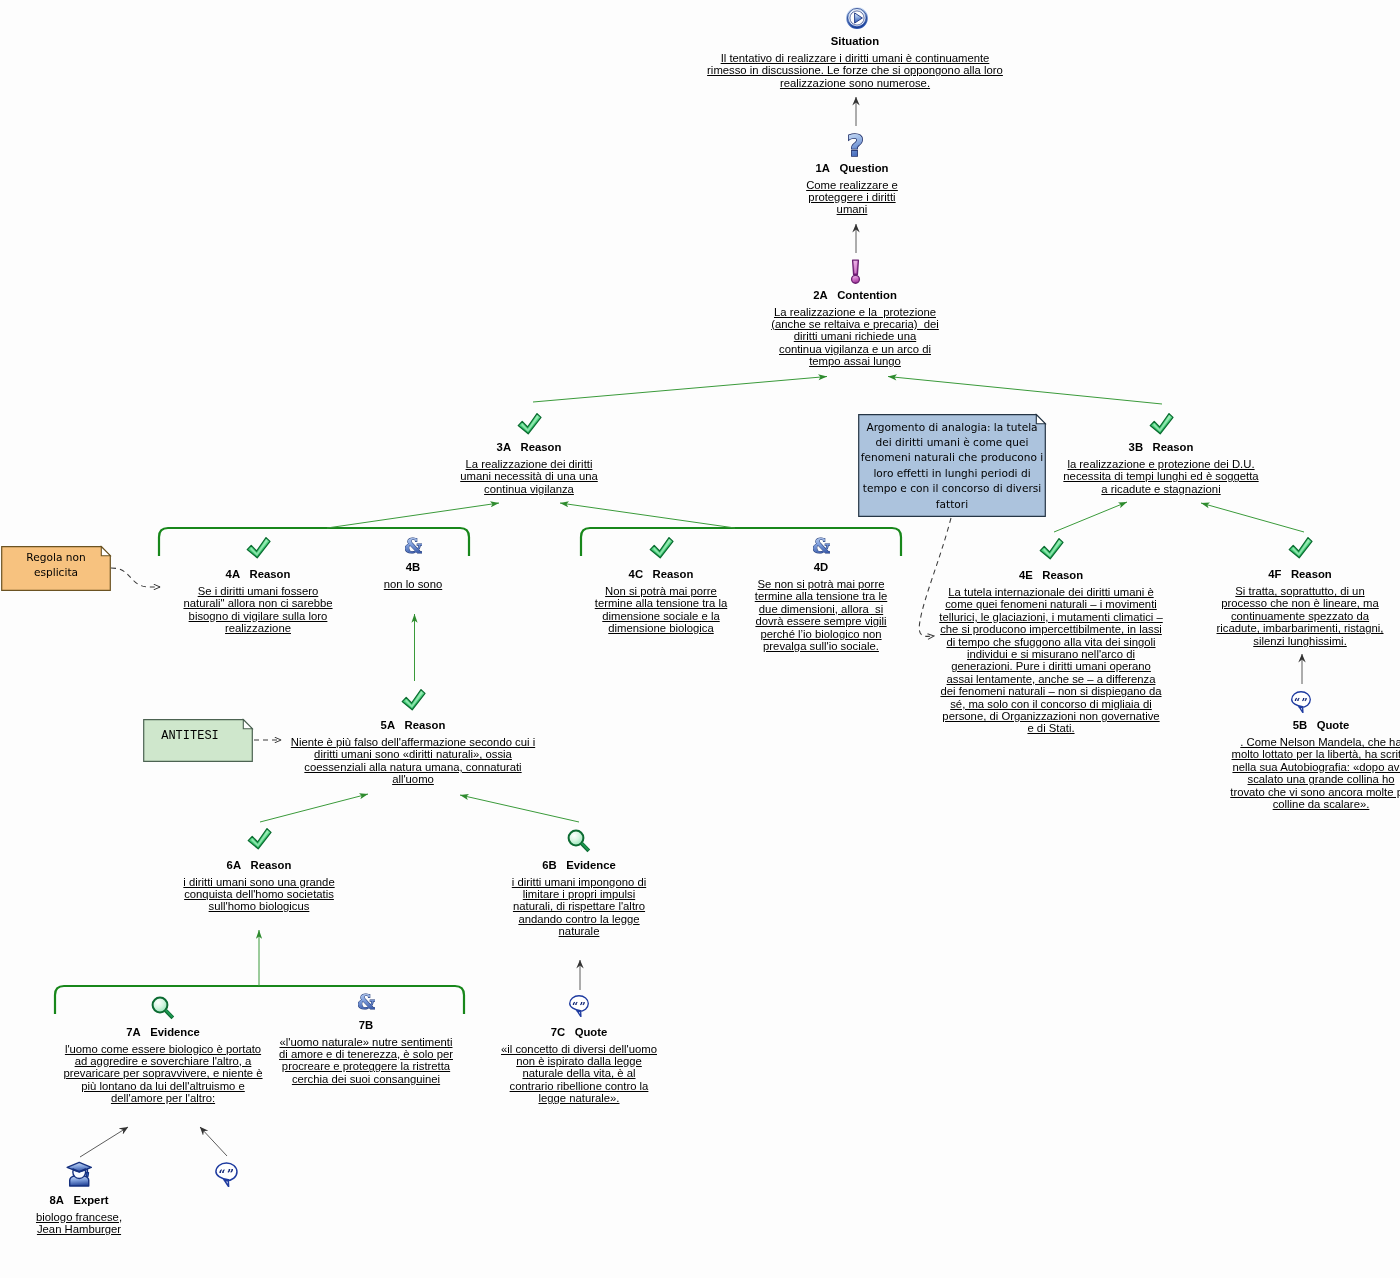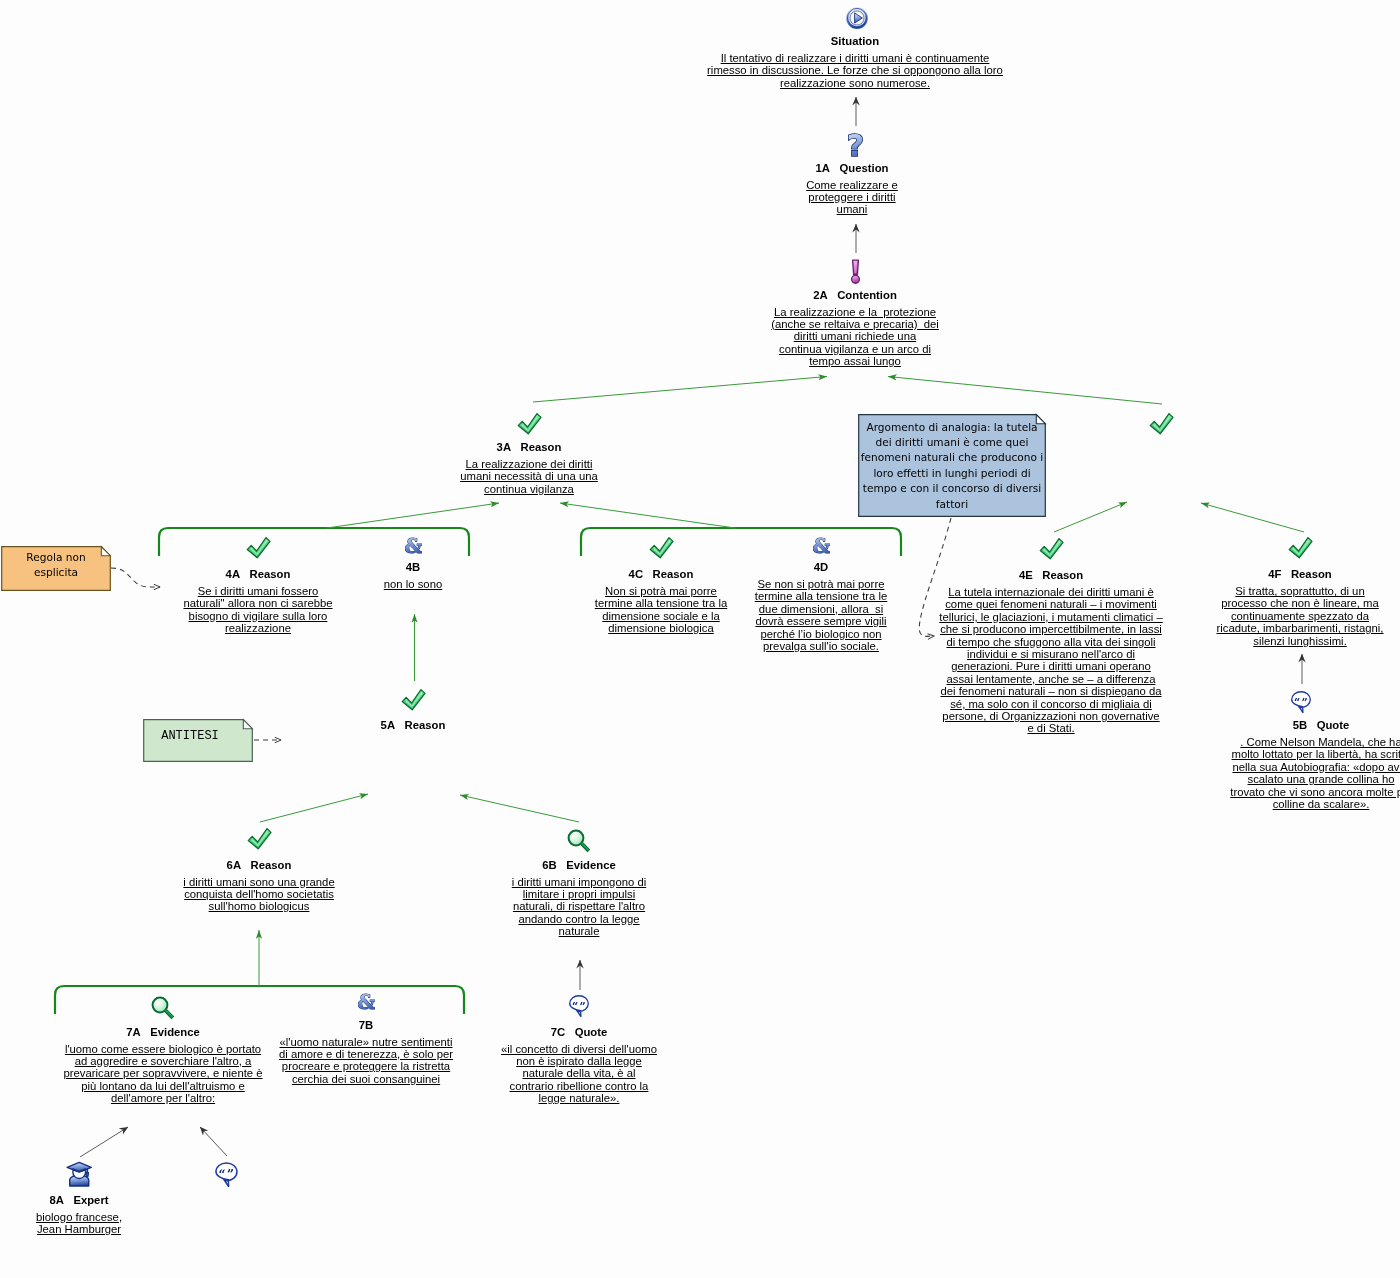--- a/index.html
+++ b/index.html
@@ -130,20 +130,28 @@
       <div class="nd-body">
         <div class="ln">La realizzazione dei diritti</div>
         <div class="ln">umani necessità di una una</div>
         <div class="ln">continua vigilanza</div>
       </div>
     </div>
 <div class="nd-iconwrap" style="left:516.5px;top:412.0px;width:25.0px;height:23.0px;"><svg class="" width="25" height="23" viewBox="0 0 25 23" style="width:25.0px;height:23.0px">
         <path d="M1.2 13.6 L5.2 9.4 L10.6 15.0 L20.0 1.6 L24.0 5.4 L11.2 21.8 Z" fill="url(#gchk)" stroke="#0a6b30" stroke-width="1.25" stroke-linejoin="round"></path>
         <path d="M4.0 12.9 L5.4 11.5 L10.8 17.1 L20.2 3.6 L21.7 5.0 L11.0 20.0 Z" fill="#b7f2cb" opacity="0.65"></path>
       </svg></div>
+<div class="node" style="left:1161px;top:441.0px;">
+      <div class="nd-title"><span class="code">3B</span><span class="lab">Reason</span></div>
+      <div class="nd-body">
+        <div class="ln">la realizzazione e protezione dei D.U.</div>
+        <div class="ln">necessita di tempi lunghi ed è soggetta</div>
+        <div class="ln">a ricadute e stagnazioni</div>
+      </div>
+    </div>
 <div class="nd-iconwrap" style="left:1148.5px;top:412.0px;width:25.0px;height:23.0px;"><svg class="" width="25" height="23" viewBox="0 0 25 23" style="width:25.0px;height:23.0px">
         <path d="M1.2 13.6 L5.2 9.4 L10.6 15.0 L20.0 1.6 L24.0 5.4 L11.2 21.8 Z" fill="url(#gchk)" stroke="#0a6b30" stroke-width="1.25" stroke-linejoin="round"></path>
         <path d="M4.0 12.9 L5.4 11.5 L10.8 17.1 L20.2 3.6 L21.7 5.0 L11.0 20.0 Z" fill="#b7f2cb" opacity="0.65"></path>
       </svg></div>
 <div class="node" style="left:258px;top:568.0px;">
       <div class="nd-title"><span class="code">4A</span><span class="lab">Reason</span></div>
       <div class="nd-body">
         <div class="ln">Se i diritti umani fossero</div>
         <div class="ln">naturali" allora non ci sarebbe</div>
         <div class="ln">bisogno di vigilare sulla loro</div>
@@ -220,20 +228,26 @@
         <div class="ln">ricadute, imbarbarimenti, ristagni,</div>
         <div class="ln">silenzi lunghissimi.</div>
       </div>
     </div>
 <div class="nd-iconwrap" style="left:1287.5px;top:536.0px;width:25.0px;height:23.0px;"><svg class="" width="25" height="23" viewBox="0 0 25 23" style="width:25.0px;height:23.0px">
         <path d="M1.2 13.6 L5.2 9.4 L10.6 15.0 L20.0 1.6 L24.0 5.4 L11.2 21.8 Z" fill="url(#gchk)" stroke="#0a6b30" stroke-width="1.25" stroke-linejoin="round"></path>
         <path d="M4.0 12.9 L5.4 11.5 L10.8 17.1 L20.2 3.6 L21.7 5.0 L11.0 20.0 Z" fill="#b7f2cb" opacity="0.65"></path>
       </svg></div>
 <div class="node" style="left:413px;top:719.0px;">
       <div class="nd-title"><span class="code">5A</span><span class="lab">Reason</span></div>
+      <div class="nd-body">
+        <div class="ln">Niente è più falso dell'affermazione secondo cui i</div>
+        <div class="ln">diritti umani sono «diritti naturali», ossia</div>
+        <div class="ln">coessenziali alla natura umana, connaturati</div>
+        <div class="ln">all'uomo</div>
+      </div>
     </div>
 <div class="nd-iconwrap" style="left:400.5px;top:688.0px;width:25.0px;height:23.0px;"><svg class="" width="25" height="23" viewBox="0 0 25 23" style="width:25.0px;height:23.0px">
         <path d="M1.2 13.6 L5.2 9.4 L10.6 15.0 L20.0 1.6 L24.0 5.4 L11.2 21.8 Z" fill="url(#gchk)" stroke="#0a6b30" stroke-width="1.25" stroke-linejoin="round"></path>
         <path d="M4.0 12.9 L5.4 11.5 L10.8 17.1 L20.2 3.6 L21.7 5.0 L11.0 20.0 Z" fill="#b7f2cb" opacity="0.65"></path>
       </svg></div>
 <div class="node" style="left:1321px;top:719.0px;">
       <div class="nd-title"><span class="code">5B</span><span class="lab">Quote</span></div>
       <div class="nd-body">
         <div class="ln">. Come Nelson Mandela, che ha</div>
         <div class="ln">molto lottato per la libertà, ha scritto</div>

